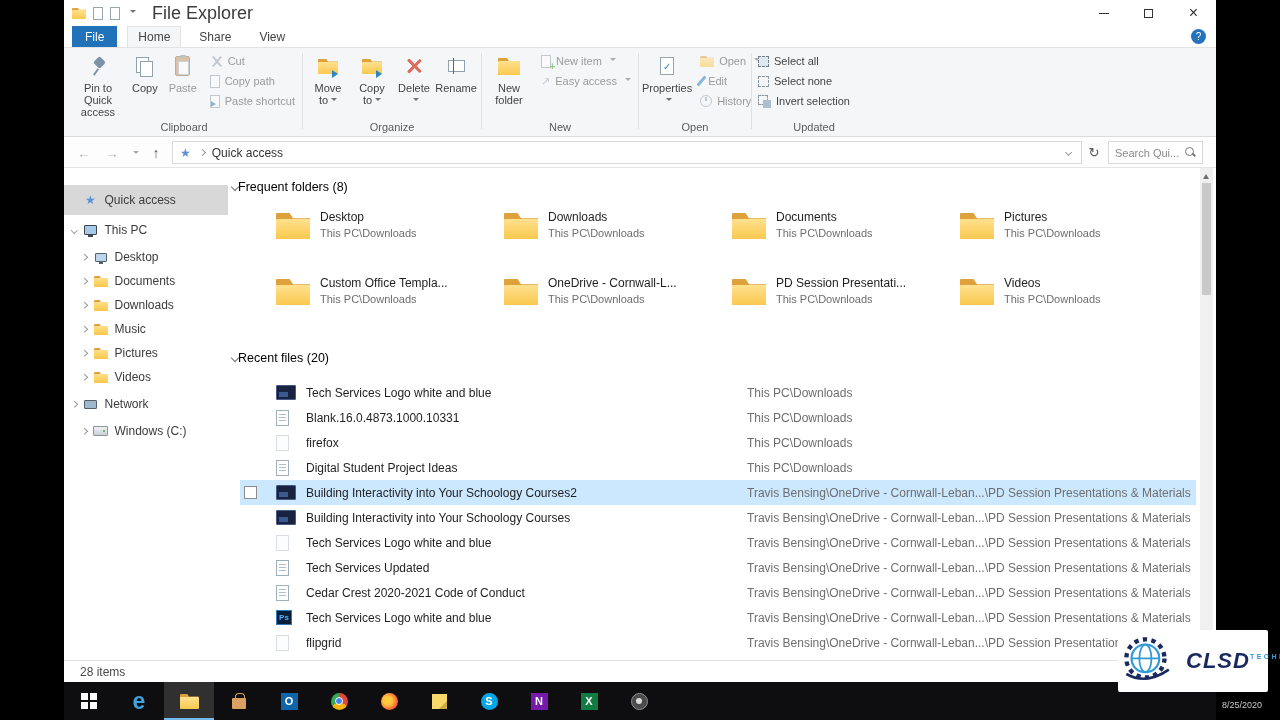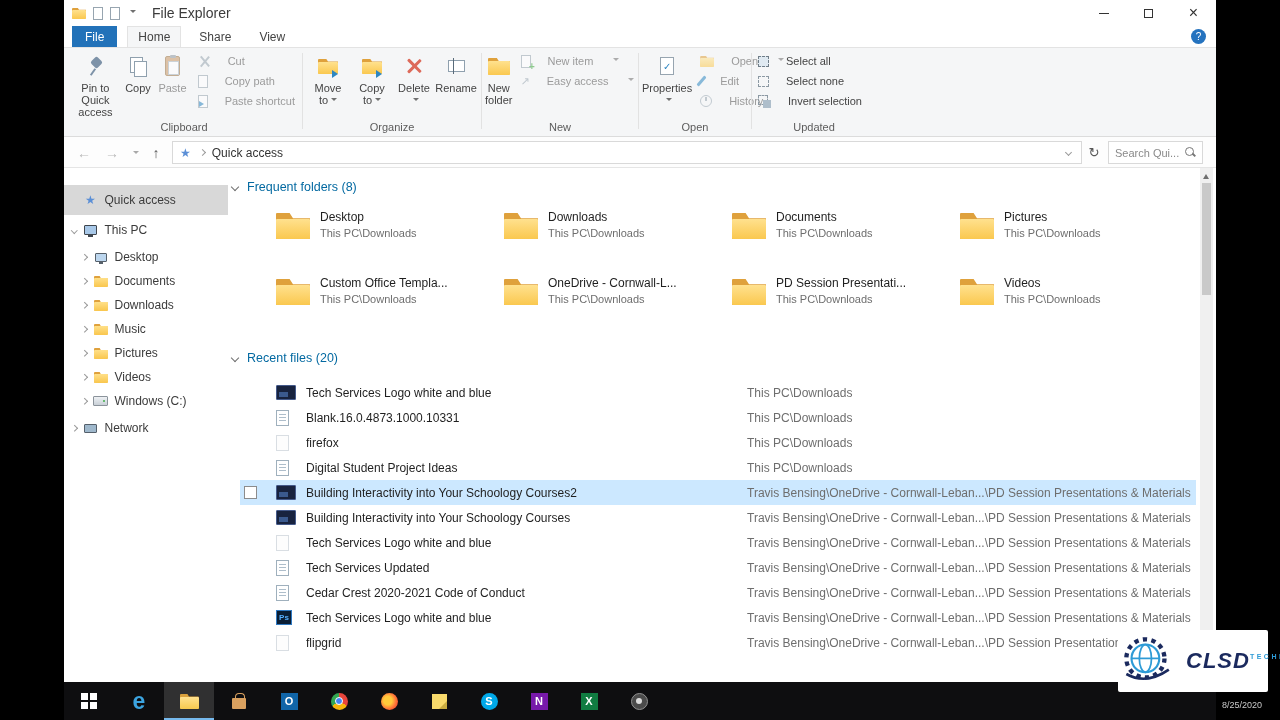--- a/index.html
+++ b/index.html
@@ -7,21 +7,21 @@
   .stage{position:relative;width:1280px;height:720px;background:#000;overflow:hidden;
          font-family:"Liberation Sans","DejaVu Sans",sans-serif;font-size:12px;color:#333}
 
   
   .window{position:absolute;left:64px;top:0;width:1152px;height:682px;background:#fff;overflow:hidden}
 
   
   .titlebar{position:absolute;top:0;left:0;right:0;height:26px;background:#fff;display:flex;align-items:center}
   .qat{display:flex;align-items:center;gap:7px;padding-left:8px}
   .qatsheet{width:9px;height:12px}
-  .win-title{font-size:14px;color:#3b3b3b;margin-left:16px}
+  .win-title{font-size:18px;color:#3b3b3b;margin-left:16px}
   .win-controls{position:absolute;right:0;top:0;height:26px;display:flex}
   .wc{width:45px;height:26px;display:flex;align-items:center;justify-content:center;color:#333}
   .minbar{width:10px;height:1px;background:#333}
   .maxbox{width:9px;height:9px;border:1px solid #333}
   .wc-close::before{content:"×";font-size:16px;line-height:1}
 
   
   .tabs{position:absolute;top:26px;left:0;right:0;height:21px;background:#fff;display:flex;align-items:stretch;padding-left:8px}
   .tab{display:flex;align-items:center;padding:0 10px;margin-right:8px;font-size:12px;color:#444}
   .tab-file{background:#2272b9;color:#fff;padding:0 13px;margin-right:10px}
@@ -33,21 +33,21 @@
   .ribbon{position:absolute;top:47px;left:0;right:0;height:90px;background:#f5f6f7;
           border-top:1px solid #e3e3e3;border-bottom:1px solid #dcdcdc}
   .rgroup{position:absolute;top:0;height:100%}
   .rbody{display:flex;align-items:flex-start;padding-top:3px}
   .rglabel{position:absolute;bottom:3px;left:0;right:0;text-align:center;font-size:11px;color:#5c5c5c}
   .rsep{position:absolute;top:5px;height:76px;width:1px;background:#e2e2e2}
   .rbtn.big{display:flex;flex-direction:column;align-items:center;padding-top:2px}
   .ric{height:26px;display:flex;align-items:center;justify-content:center;margin-bottom:3px;position:relative}
   .rlab{display:block;font-size:11px;line-height:12px;text-align:center;color:#444;max-width:56px}
   .rcol{display:flex;flex-direction:column;margin-left:5px}
-  .rbtn.sm{display:flex;align-items:center;gap:17px;height:20px;font-size:11px;color:#444;padding:0 3px;white-space:nowrap}
+  .rbtn.sm{display:flex;align-items:center;gap:5px;height:20px;font-size:11px;color:#444;padding:0 3px;white-space:nowrap}
   .dim .rlab,.rbtn.sm.dim{color:#9b9b9b}
   .dim i{opacity:.55}
   .dd{display:inline-block;width:0;height:0;border:3px solid transparent;border-top:3.5px solid #707070;margin-left:3px;vertical-align:middle}
   .arr-b{position:absolute;right:-4px;bottom:1px;width:0;height:0;border:4px solid transparent;border-left:6px solid #2e86c1}
 
   
   .fldr{position:relative;display:inline-block}
   .fldr::before{content:"";position:absolute;inset:0;background:#dfa13c;border-radius:1px;
                 clip-path:polygon(0 0,40% 0,50% 20%,100% 20%,100% 100%,0 100%)}
   .fldr::after{content:"";position:absolute;left:0;right:0;top:22%;bottom:0;border-radius:1px;
@@ -149,21 +149,21 @@
   .ico-img-icon::after{content:"";position:absolute;left:2px;bottom:2px;width:9px;height:5px;background:#3b5a8f}
   .ico-doc-icon{width:13px;height:16px;background:#fff;border:1px solid #9fb0bd;position:relative}
   .ico-doc-icon::after{content:"";position:absolute;left:2px;right:2px;top:3px;height:9px;
       background:repeating-linear-gradient(#aebecb 0 1px,transparent 1px 3px)}
   .ico-blank-icon{width:13px;height:16px;background:#fdfdfd;border:1px solid #d9dee3}
   .ico-ps-icon{width:16px;height:15px;background:#0a1e35;border:1px solid #2f79c2;display:flex;align-items:center;justify-content:center}
   .ico-ps-icon::after{content:"Ps";color:#57b0ff;font-size:8px;font-weight:bold}
 
   
   .main{position:absolute;left:164px;top:0;width:972px;height:100%}
-  .sect-hdr{position:absolute;left:4px;display:flex;align-items:center;gap:9px;font-size:12.5px;color:#0369a1}
+  .sect-hdr{position:absolute;left:4px;display:flex;align-items:center;font-size:12.5px;color:#000000}
   .sect-hdr .chev{width:6px;height:6px;border-color:#6f6f6f}
   #hdr-frequent{top:12px}
   #hdr-recent{top:183px}
   .tiles{position:absolute;left:48px;top:42px;display:grid;grid-template-columns:repeat(4,228px);row-gap:20px}
   .tile{display:flex;height:46px}
   .tile .fldr{margin:3px 10px 0 0}
   .tile-name{font-size:12px;color:#1f1f1f;margin-bottom:3px;white-space:nowrap}
   .tile-path{font-size:11px;color:#6e6e6e;white-space:nowrap}
   .rows{position:absolute;left:12px;top:212px;width:956px}
   .file-row{display:flex;align-items:center;height:25px;font-size:12px}
@@ -487,34 +487,34 @@
             </div>
 
             <div class="side-item lvl-1">
               <i class="chev chev-right"></i>
               <span class="tico-box">
                 <i class="tico ico-folder-icon"></i>
               </span>
               <span class="side-label">Videos</span>
             </div>
 
+            <div class="side-item lvl-0">
+              <i class="chev chev-right"></i>
+              <span class="tico-box">
+                <i class="tico ico-network-icon"></i>
+              </span>
+              <span class="side-label">Network</span>
+            </div>
+
             <div class="side-item lvl-1">
               <i class="chev chev-right"></i>
               <span class="tico-box">
                 <i class="tico ico-drive-icon"></i>
               </span>
               <span class="side-label">Windows (C:)</span>
-            </div>
-
-            <div class="side-item lvl-0">
-              <i class="chev chev-right"></i>
-              <span class="tico-box">
-                <i class="tico ico-network-icon"></i>
-              </span>
-              <span class="side-label">Network</span>
             </div>
           </div>
       </div>
 
       <div class="main">
         <div class="sect-hdr" id="hdr-frequent">
           <i class="chev chev-down"></i>
           <span>Frequent folders (8)</span>
         </div>
         <div class="tiles">
@@ -691,20 +691,23 @@
           </div>
       </div>
 
       <div class="scroll">
         <i class="sb-up"></i>
         <i class="sb-thumb"></i>
         <i class="sb-down"></i>
       </div>
     </div>
 
+    <div class="statusbar">
+      <span>28 items</span>
+    </div>
   </div>
 
   <div class="taskbar">
     <div class="tb-icons">
 
         <div class="tb-slot">
           <i class="tbi ico-tb-start"></i>
         </div>
 
         <div class="tb-slot">

